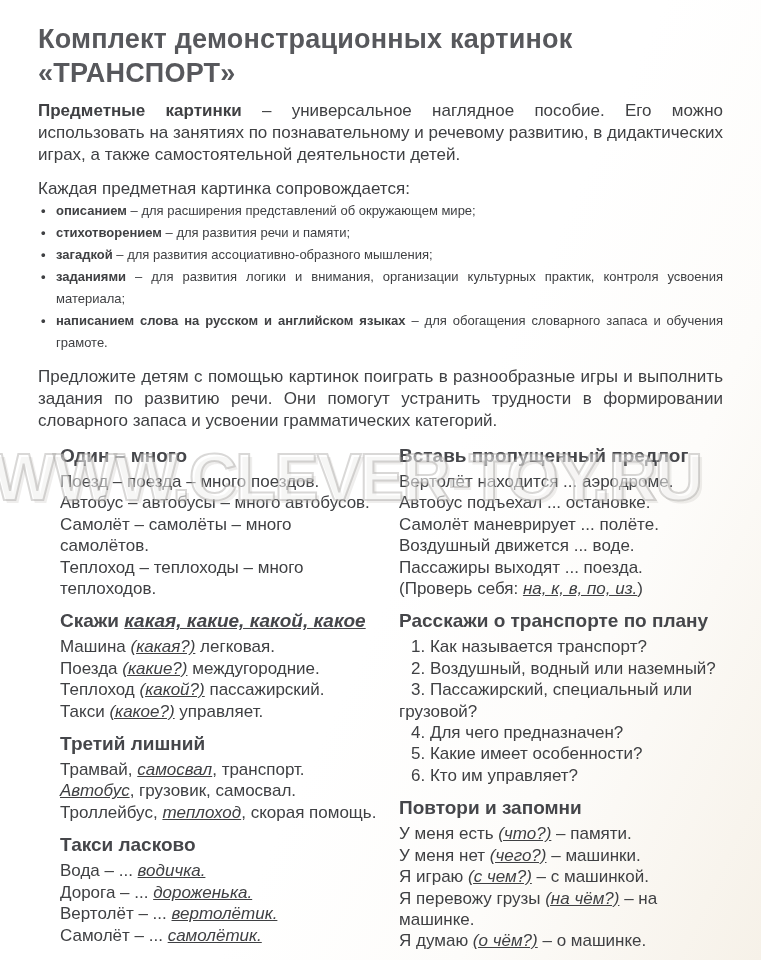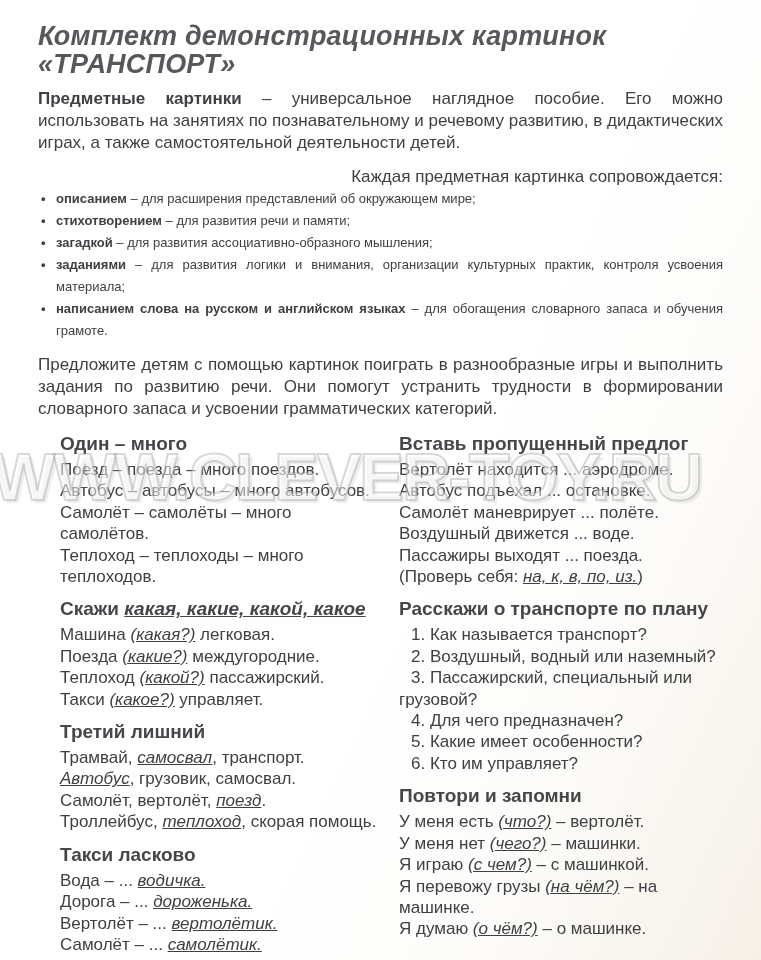--- a/index.html
+++ b/index.html
@@ -33,37 +33,35 @@
     white-space:nowrap;
     color:rgba(255,255,255,0.45);
     -webkit-text-stroke:2px rgba(155,153,150,0.38);
     text-shadow:3px 3px 0 rgba(190,188,185,0.25);
     pointer-events:none;
     z-index:3;
   }
   h1{
     margin:0 0 10px 0;
     font-size:27px;
-    line-height:28px;
+    line-height:34px;
     font-weight:700;
     color:var(--title-color);
     letter-spacing:0.2px;
-    font-style:italic;
   }
   .para{
     margin:8px 0 12px 0;
     font-size:17px;
     line-height:22px;
     text-align:justify;
   }
   .list-intro{
     margin:0;
     font-size:17px;
     line-height:22px;
-    text-align:right;
   }
   ul.bullets{
     margin:0 0 0 0;
     padding:0;
     list-style:none;
   }
   ul.bullets li{
     position:relative;
     padding-left:18px;
     font-size:13px;
@@ -144,21 +142,20 @@
             <div class="line"><span>Теплоход </span><span class="it">(какой?)</span><span> пассажирский.</span></div>
             <div class="line"><span>Такси </span><span class="it">(какое?)</span><span> управляет.</span></div>
           </div>
       </section>
 
       <section>
         <h3><span class="bd">Третий лишний</span></h3>
         <div class="lines">
             <div class="line"><span>Трамвай, </span><span class="it">самосвал</span><span>, транспорт.</span></div>
             <div class="line"><span class="it">Автобус</span><span>, грузовик, самосвал.</span></div>
-            <div class="line"><span>Самолёт, вертолёт, </span><span class="it">поезд</span><span>.</span></div>
             <div class="line"><span>Троллейбус, </span><span class="it">теплоход</span><span>, скорая помощь.</span></div>
           </div>
       </section>
 
       <section>
         <h3><span class="bd">Такси ласково</span></h3>
         <div class="lines">
             <div class="line"><span>Вода – ... </span><span class="it">водичка.</span></div>
             <div class="line"><span>Дорога – ... </span><span class="it">дороженька.</span></div>
             <div class="line"><span>Вертолёт – ... </span><span class="it">вертолётик.</span></div>
@@ -189,21 +186,21 @@
             <div class="line"><span>3. Пассажирский, специальный или грузовой?</span></div>
             <div class="line"><span>4. Для чего предназначен?</span></div>
             <div class="line"><span>5. Какие имеет особенности?</span></div>
             <div class="line"><span>6. Кто им управляет?</span></div>
           </div>
       </section>
 
       <section>
         <h3><span class="bd">Повтори и запомни</span></h3>
         <div class="lines">
-            <div class="line"><span>У меня есть </span><span class="it">(что?)</span><span> – вертолёт.</span></div>
+            <div class="line"><span>У меня есть </span><span class="it">(что?)</span><span> – памяти.</span></div>
             <div class="line"><span>У меня нет </span><span class="it">(чего?)</span><span> – машинки.</span></div>
             <div class="line"><span>Я играю </span><span class="it">(с чем?)</span><span> – с машинкой.</span></div>
             <div class="line"><span>Я перевожу грузы </span><span class="it">(на чём?)</span><span> – на машинке.</span></div>
             <div class="line"><span>Я думаю </span><span class="it">(о чём?)</span><span> – о машинке.</span></div>
           </div>
       </section>
 
     </div>
   </div>
 </div>

